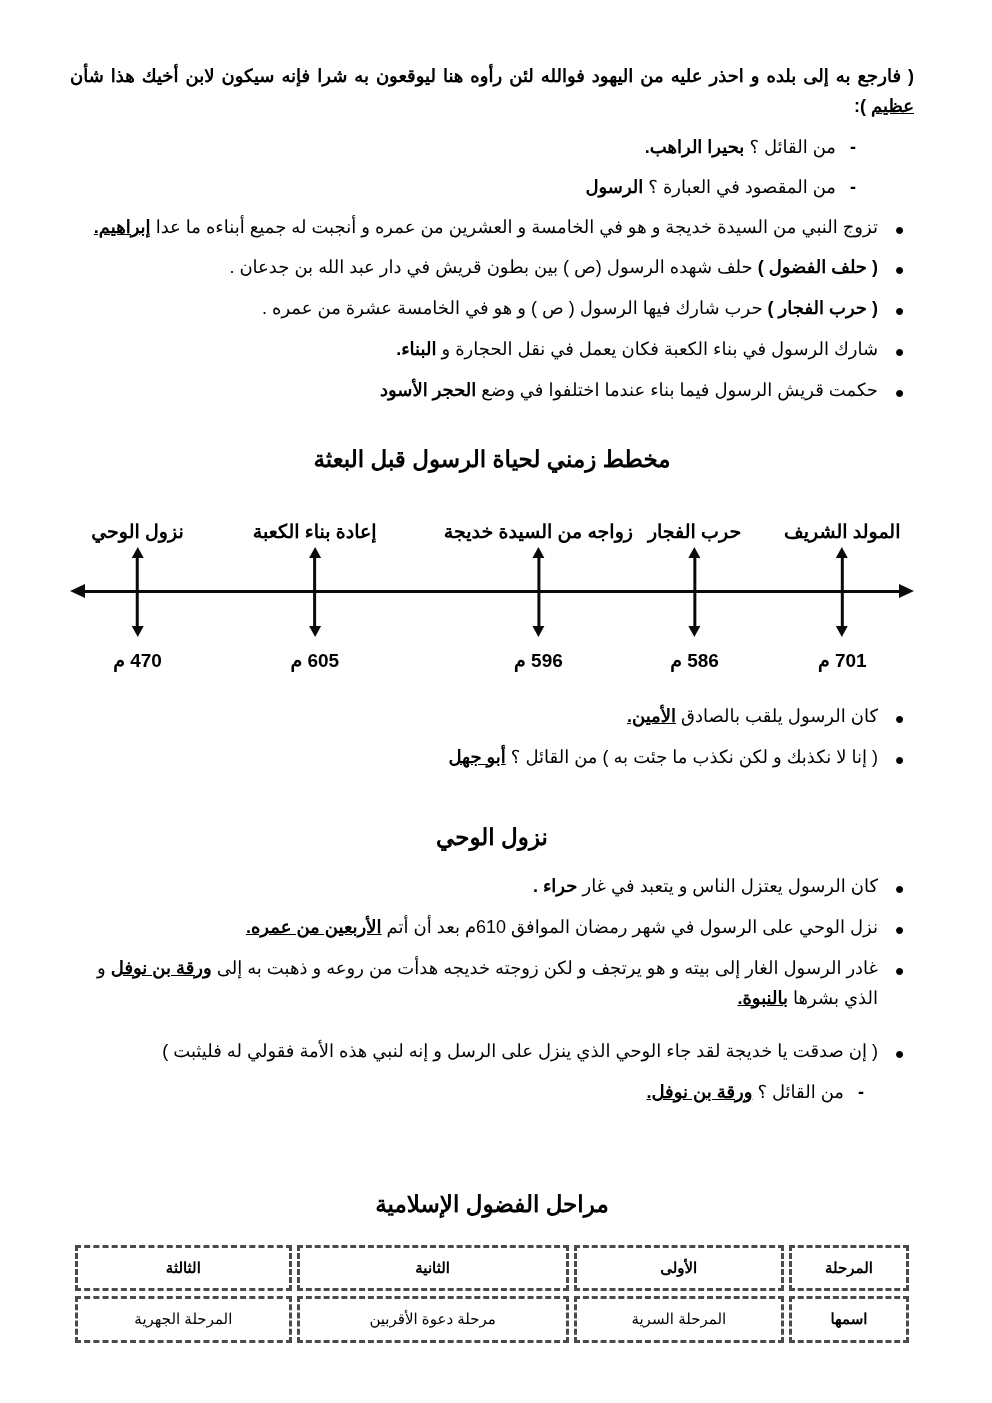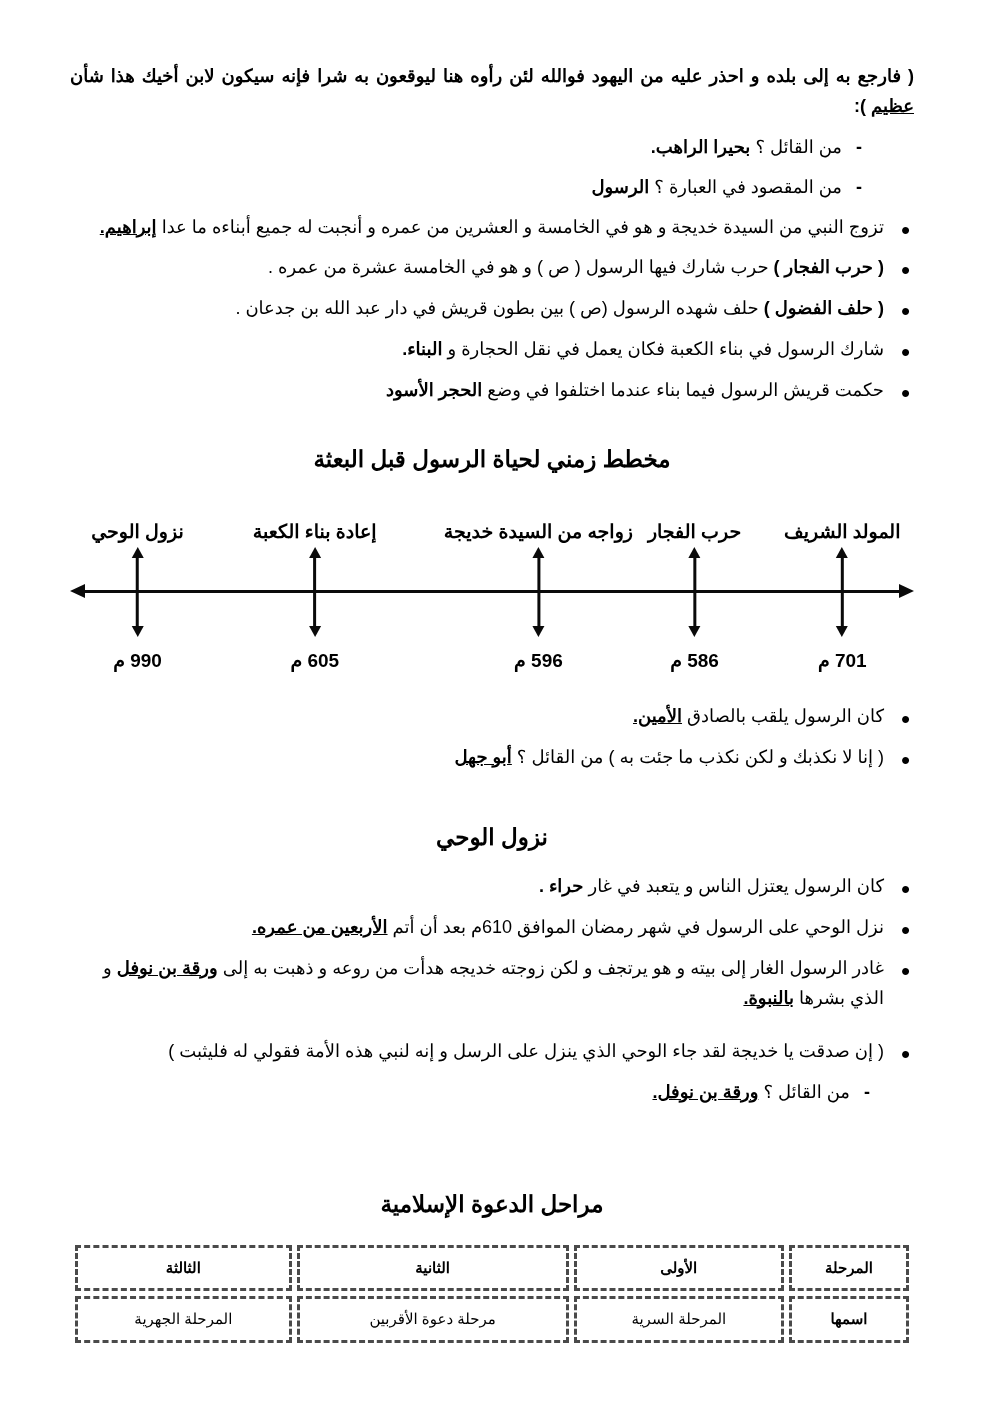--- a/index.html
+++ b/index.html
@@ -14,21 +14,21 @@
     font-family: Liberation Sans, sans-serif;
     font-size: 18px;
     color: #000;
     line-height: 1.65;
   }
   .b { font-weight: bold; }
   .u { text-decoration: underline; text-align: right; }
 
   .intro { margin: 0 0 12px 0; font-weight: bold; text-align: justify; }
 
-  ul { list-style: none; margin: 0; padding: 0; }
+  ul { list-style: none; margin: 6px; padding: 0; }
 
   .dash-list { padding-right: 52px; margin-bottom: 8px; }
   .dash-list li { position: relative; padding-right: 20px; margin-bottom: 10px; text-align: right; }
   .dash-list li::before { content: "-"; position: absolute; right: 0; top: 0; font-weight: bold; }
 
   .bullet-list li { position: relative; padding-right: 30px; margin-bottom: 11px; text-align: right; }
   .bullet-list li::before { content: "\2022"; position: absolute; right: 4px; top: -4px; font-size: 26px; }
 
   .section-title { text-align: center; font-weight: bold; font-size: 23px; margin: 0; }
   .t-timeline { margin: 36px 0 10px 0; }
@@ -92,22 +92,22 @@
 
   <p class="intro"><span class="b">( فارجع به إلى بلده و احذر عليه من اليهود فوالله لئن رأوه هنا ليوقعون به شرا فإنه سيكون لابن أخيك هذا شأن </span><span class="b u">عظيم</span><span class="b"> ):</span></p>
 
   <ul class="dash-list">
     <li><span>من القائل ؟  </span><span class="b">بحيرا الراهب.</span></li>
     <li><span>من المقصود في العبارة ؟  </span><span class="b">الرسول</span></li>
   </ul>
 
   <ul class="bullet-list">
     <li><span>تزوج النبي من  السيدة خديجة و  هو في الخامسة و العشرين من عمره و أنجبت له جميع أبناءه ما عدا  </span><span class="b u">إبراهيم.</span></li>
+    <li><span class="b">(    </span><span class="b">حلف الفضول</span><span class="b">      )</span><span> حلف شهده الرسول (ص ) بين بطون قريش في دار عبد الله بن جدعان .</span></li>
     <li><span class="b">(    </span><span class="b">حرب الفجار</span><span class="b">      )</span><span> حرب شارك فيها الرسول ( ص ) و  هو في الخامسة عشرة من عمره .</span></li>
-    <li><span class="b">(    </span><span class="b">حلف الفضول</span><span class="b">      )</span><span> حلف شهده الرسول (ص ) بين بطون قريش في دار عبد الله بن جدعان .</span></li>
     <li><span>شارك الرسول  في بناء الكعبة فكان يعمل في نقل الحجارة و </span><span class="b">البناء.</span></li>
     <li><span>حكمت قريش الرسول فيما بناء عندما اختلفوا في وضع </span><span class="b">الحجر الأسود</span></li>
   </ul>
 
   <h2 class="section-title t-timeline">مخطط زمني لحياة الرسول قبل البعثة</h2>
 
   <div class="timeline">
     <div class="tl-line"></div>
 
     <div class="tl-ev ev-0">
@@ -130,21 +130,21 @@
 
     <div class="tl-ev ev-3">
       <div class="tl-label">إعادة بناء الكعبة</div>
       <div class="varrow"></div>
       <div class="tl-year">605 م</div>
     </div>
 
     <div class="tl-ev ev-4">
       <div class="tl-label">نزول الوحي</div>
       <div class="varrow"></div>
-      <div class="tl-year">990 م</div>
+      <div class="tl-year">470 م</div>
     </div>
   </div>
 
   <ul class="bullet-list mid-list">
     <li><span>كان الرسول  يلقب بالصادق    </span><span class="b u">الأمين.</span></li>
     <li><span>( إنا لا نكذبك و لكن نكذب ما جئت به ) من القائل ؟  </span><span class="b u">أبو جهل</span></li>
   </ul>
 
   <h2 class="section-title t-revelation">نزول الوحي</h2>
 
@@ -152,21 +152,21 @@
     <li><span>كان الرسول  يعتزل الناس و يتعبد في غار   </span><span class="b">حراء .</span></li>
     <li><span>نزل الوحي على الرسول في شهر  رمضان الموافق 610م بعد أن أتم  </span><span class="b u">الأربعين من عمره.</span></li>
     <li><span>غادر الرسول الغار إلى بيته و هو يرتجف و لكن زوجته خديجه هدأت من روعه و ذهبت به إلى </span><span class="b u">ورقة بن نوفل</span><span> و الذي بشرها </span><span class="b u">بالنبوة.</span></li>
     <li class="quote-item"><span>( إن صدقت يا خديجة لقد جاء الوحي الذي ينزل على الرسل و إنه لنبي هذه الأمة فقولي له فليثبت )</span></li>
   </ul>
 
   <ul class="dash-list q-final">
     <li><span>من القائل ؟     </span><span class="b u">ورقة بن نوفل.</span></li>
   </ul>
 
-  <h2 class="section-title t-stages">مراحل الدعوة الإسلامية</h2>
+  <h2 class="section-title t-stages">مراحل الفضول الإسلامية</h2>
 
   <table class="stages">
     <tbody>
         <tr>
       <td class="b narrow">المرحلة</td>
       <td class="b">الأولى</td>
       <td class="b">الثانية</td>
       <td class="b">الثالثة</td>
     </tr>
     <tr>

